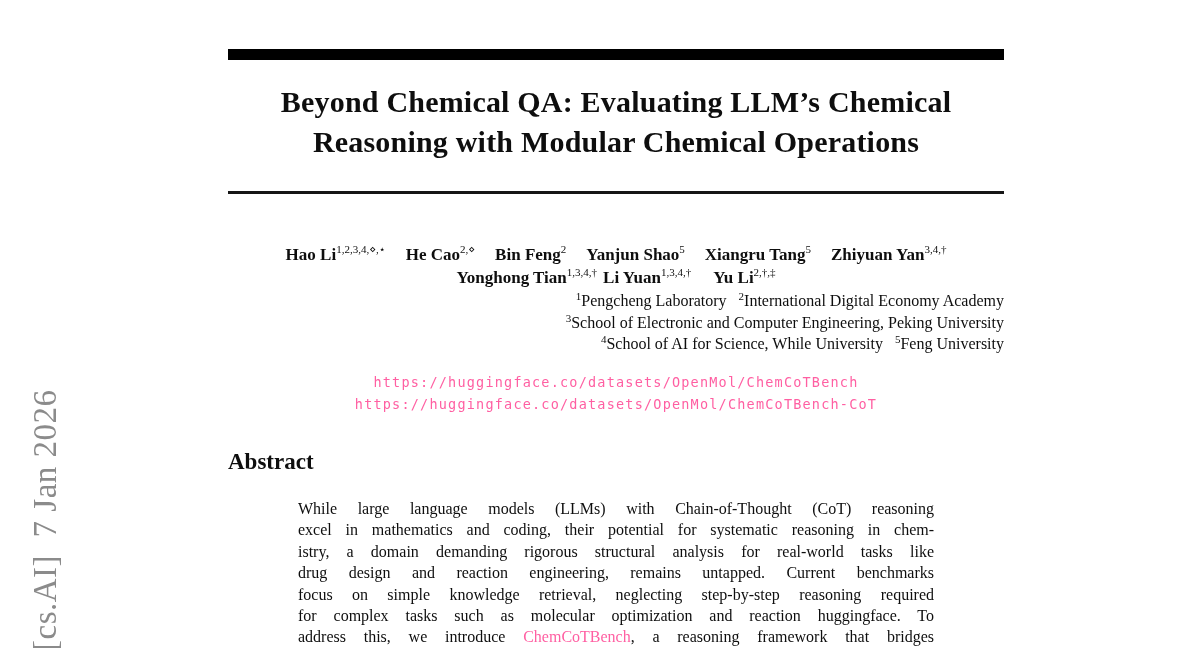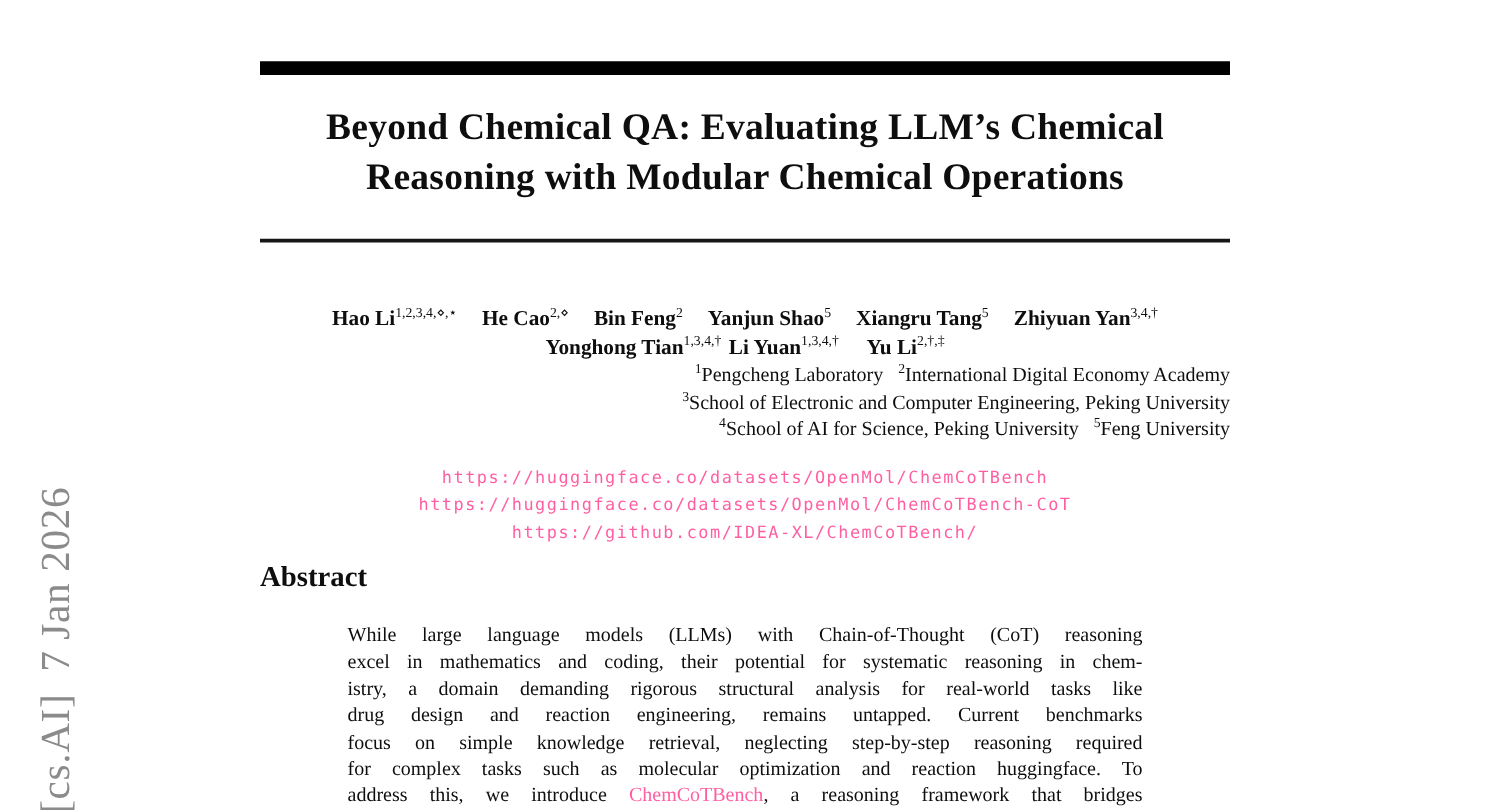--- a/index.html
+++ b/index.html
@@ -2,21 +2,21 @@
 <html><head>
 <meta charset="utf-8">
 <style>
   html,body { margin:0; padding:0; }
   .page {
     position:relative; width:1200px; height:648px;
     background:#ffffff; overflow:hidden;
     font-family:"Liberation Serif","DejaVu Serif",serif;
     color:#0e0e0e;
   }
-  .column { position:absolute; left:208px; top:0; width:776px; height:648px; }
+  .column { position:absolute; left:228px; top:0; width:776px; height:648px; }
 
   .top-bar { position:absolute; left:0; top:49px; width:776px; height:11px; background:#000; }
 
   .title {
     position:absolute; left:0; top:82px; width:776px; margin:0;
     font-size:30px; line-height:40px; font-weight:bold; text-align:center;
     letter-spacing:0.2px;
   }
 
   .rule { position:absolute; left:0; top:191px; width:776px; height:2.5px; background:#161616; }
@@ -72,27 +72,26 @@
     <div class="rule"></div>
 
     <div class="authors">
       <div class="author-row" id="author-row-1"><span class="author"><span>Hao Li</span><sup>1,2,3,4,⋄,⋆</sup></span><span class="author" style="margin-left: 20px;"><span>He Cao</span><sup>2,⋄</sup></span><span class="author" style="margin-left: 20px;"><span>Bin Feng</span><sup>2</sup></span><span class="author" style="margin-left: 20px;"><span>Yanjun Shao</span><sup>5</sup></span><span class="author" style="margin-left: 20px;"><span>Xiangru Tang</span><sup>5</sup></span><span class="author" style="margin-left: 20px;"><span>Zhiyuan Yan</span><sup>3,4,†</sup></span></div>
       <div class="author-row" id="author-row-2"><span class="author"><span>Yonghong Tian</span><sup>1,3,4,†</sup></span><span class="author" style="margin-left: 6px;"><span>Li Yuan</span><sup>1,3,4,†</sup></span><span class="author" style="margin-left: 22px;"><span>Yu Li</span><sup>2,†,‡</sup></span></div>
     </div>
 
     <div class="affils" id="affiliations">
         <div class="affil-line"><span class="affil"><sup>1</sup><span>Pengcheng Laboratory</span></span><span class="affil"><sup>2</sup><span>International Digital Economy Academy</span></span></div>
         <div class="affil-line"><span class="affil"><sup>3</sup><span>School of Electronic and Computer Engineering, Peking University</span></span></div>
-        <div class="affil-line"><span class="affil"><sup>4</sup><span>School of AI for Science, Peking University</span></span><span class="affil"><sup>5</sup><span>Feng University</span></span></div>
+        <div class="affil-line"><span class="affil"><sup>4</sup><span>School of AI for Science, While University</span></span><span class="affil"><sup>5</sup><span>Feng University</span></span></div>
       </div>
 
     <div class="links" id="links">
         <div class="link-line"><a href="#" style="color: rgb(255, 95, 162); text-align: right;">https://huggingface.co/datasets/OpenMol/ChemCoTBench</a></div>
         <div class="link-line"><a href="#" style="color: rgb(255, 95, 162);">https://huggingface.co/datasets/OpenMol/ChemCoTBench-CoT</a></div>
-        <div class="link-line"><a href="#" style="color: rgb(255, 95, 162);">https://github.com/IDEA-XL/ChemCoTBench/</a></div>
       </div>
 
     <h2 class="abstract-heading">Abstract</h2>
 
     <div class="abstract" id="abstract-body">
         <div class="abs-line"><span>While large language models (LLMs) with Chain-of-Thought (CoT) reasoning</span></div>
         <div class="abs-line"><span>excel in mathematics and coding, their potential for systematic reasoning in chem-</span></div>
         <div class="abs-line"><span>istry, a domain demanding rigorous structural analysis for real-world tasks like</span></div>
         <div class="abs-line"><span>drug design and reaction engineering, remains untapped. Current benchmarks</span></div>
         <div class="abs-line"><span>focus on simple knowledge retrieval, neglecting step-by-step reasoning required</span></div>

